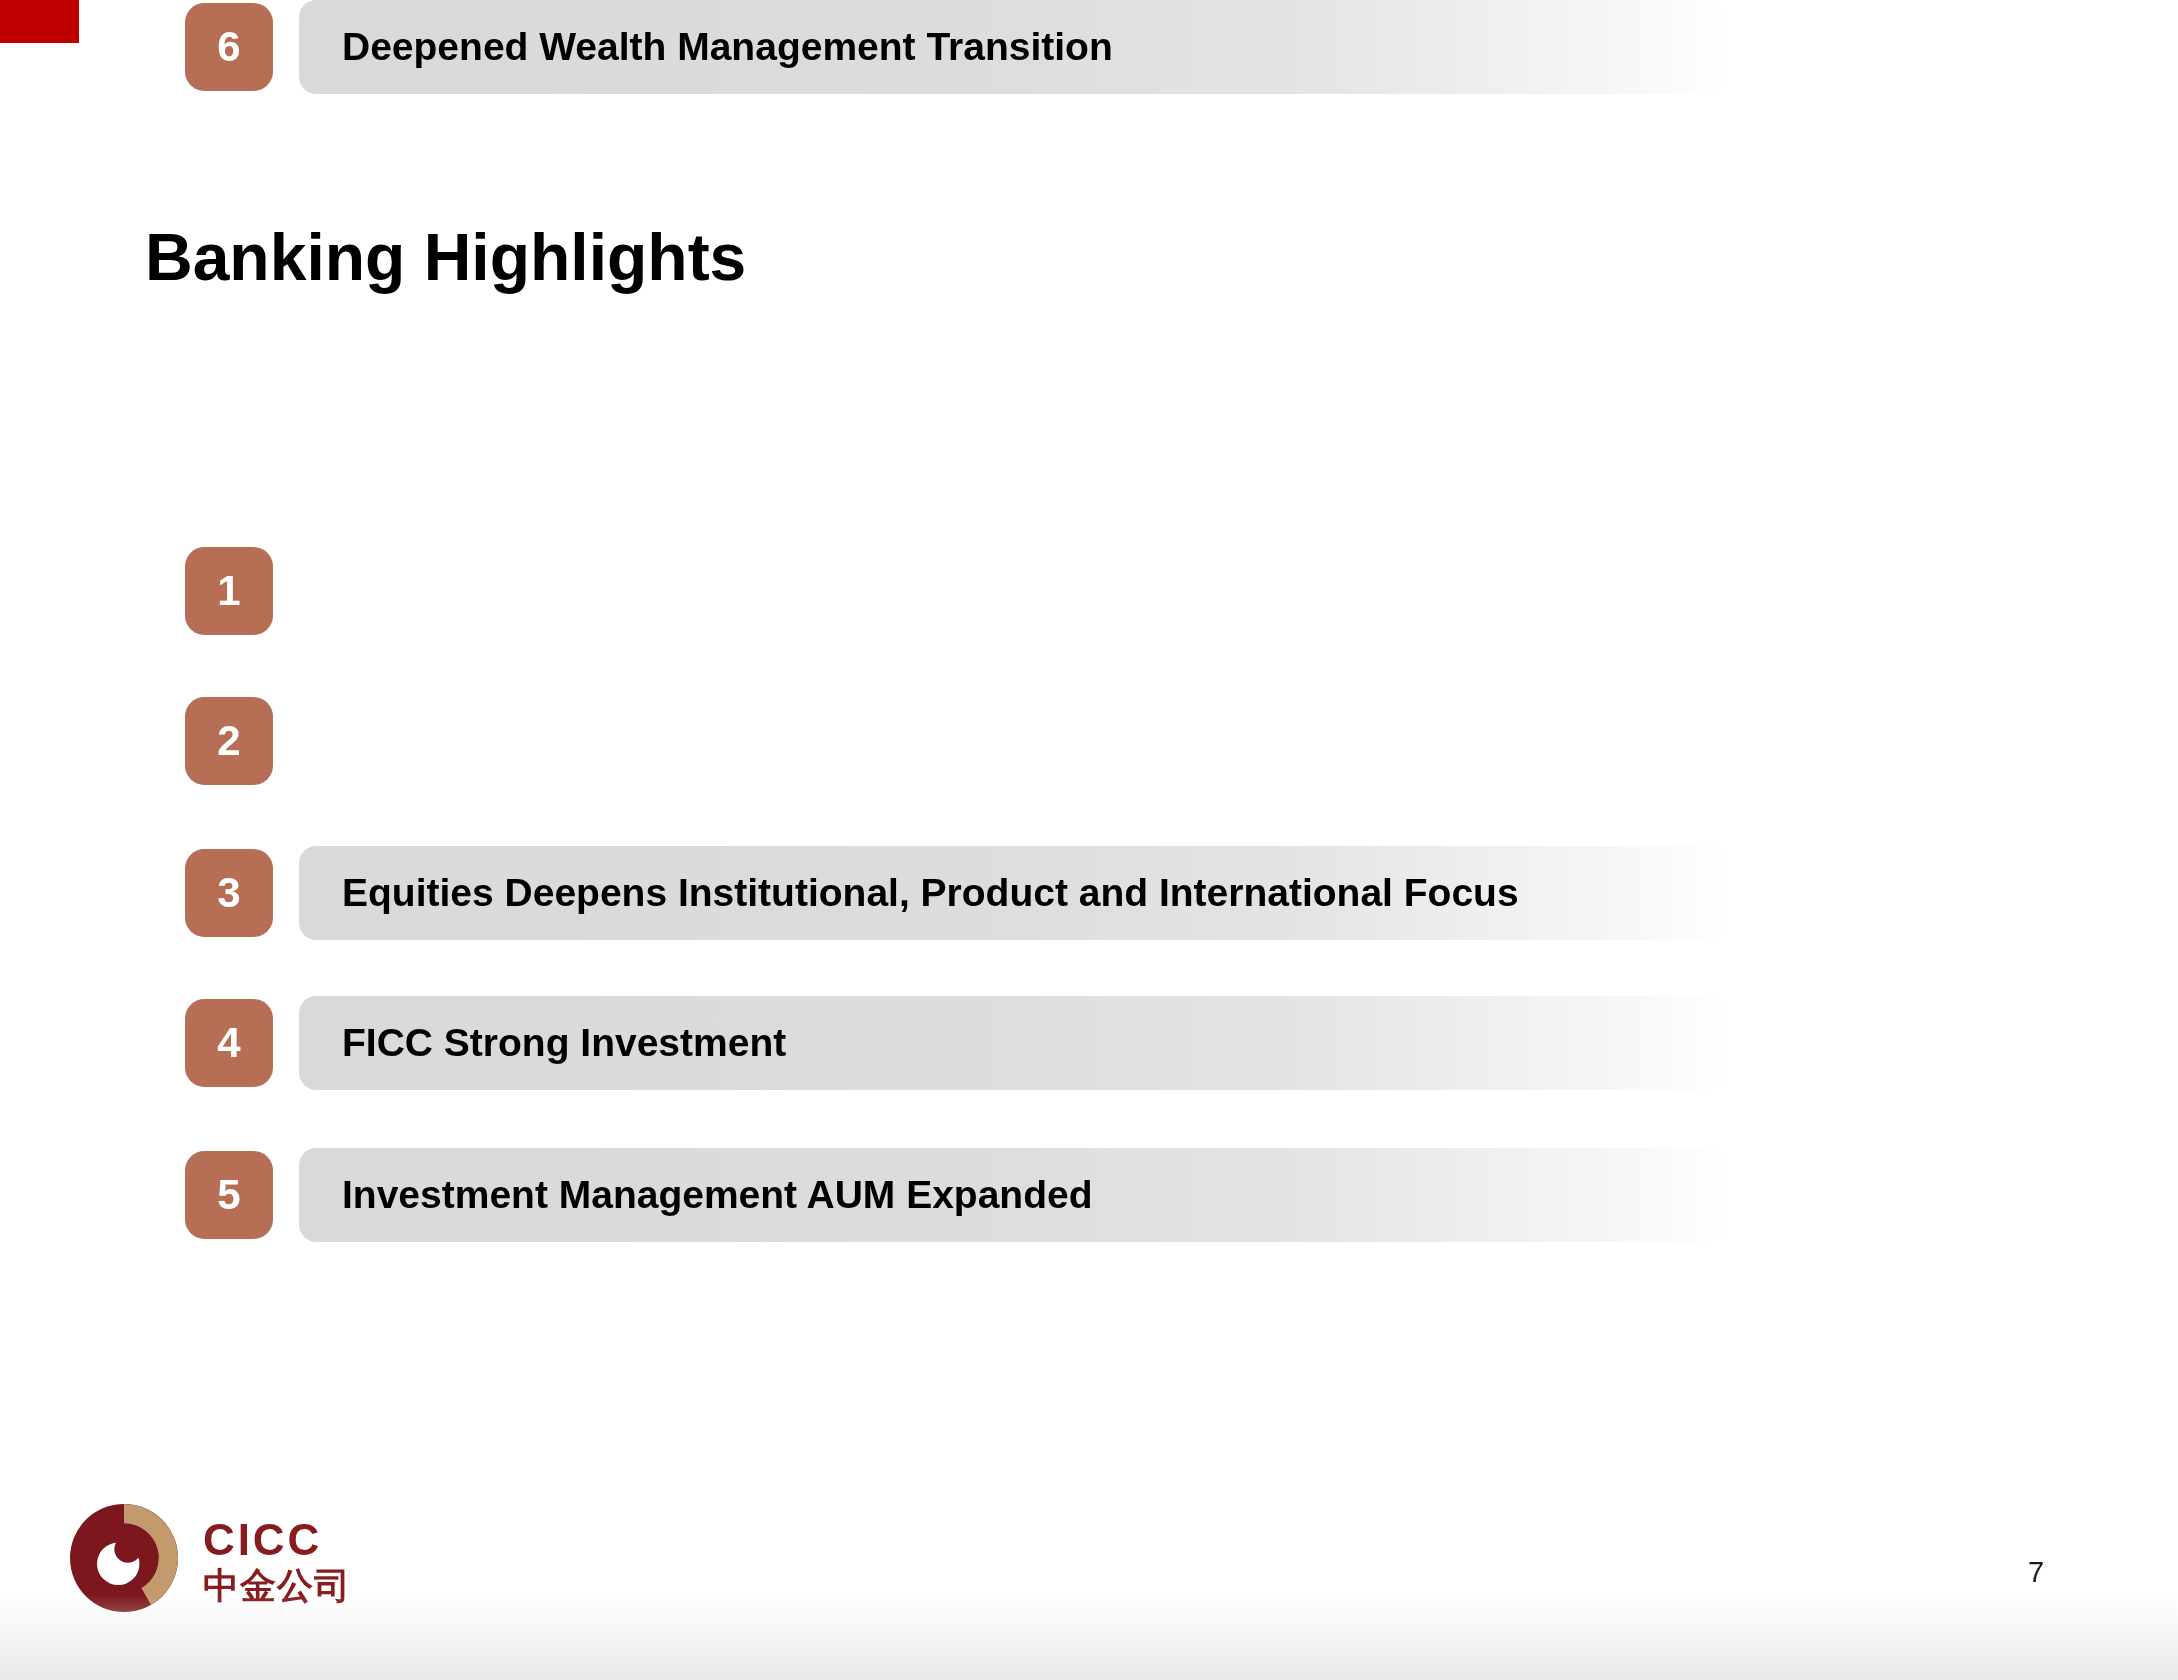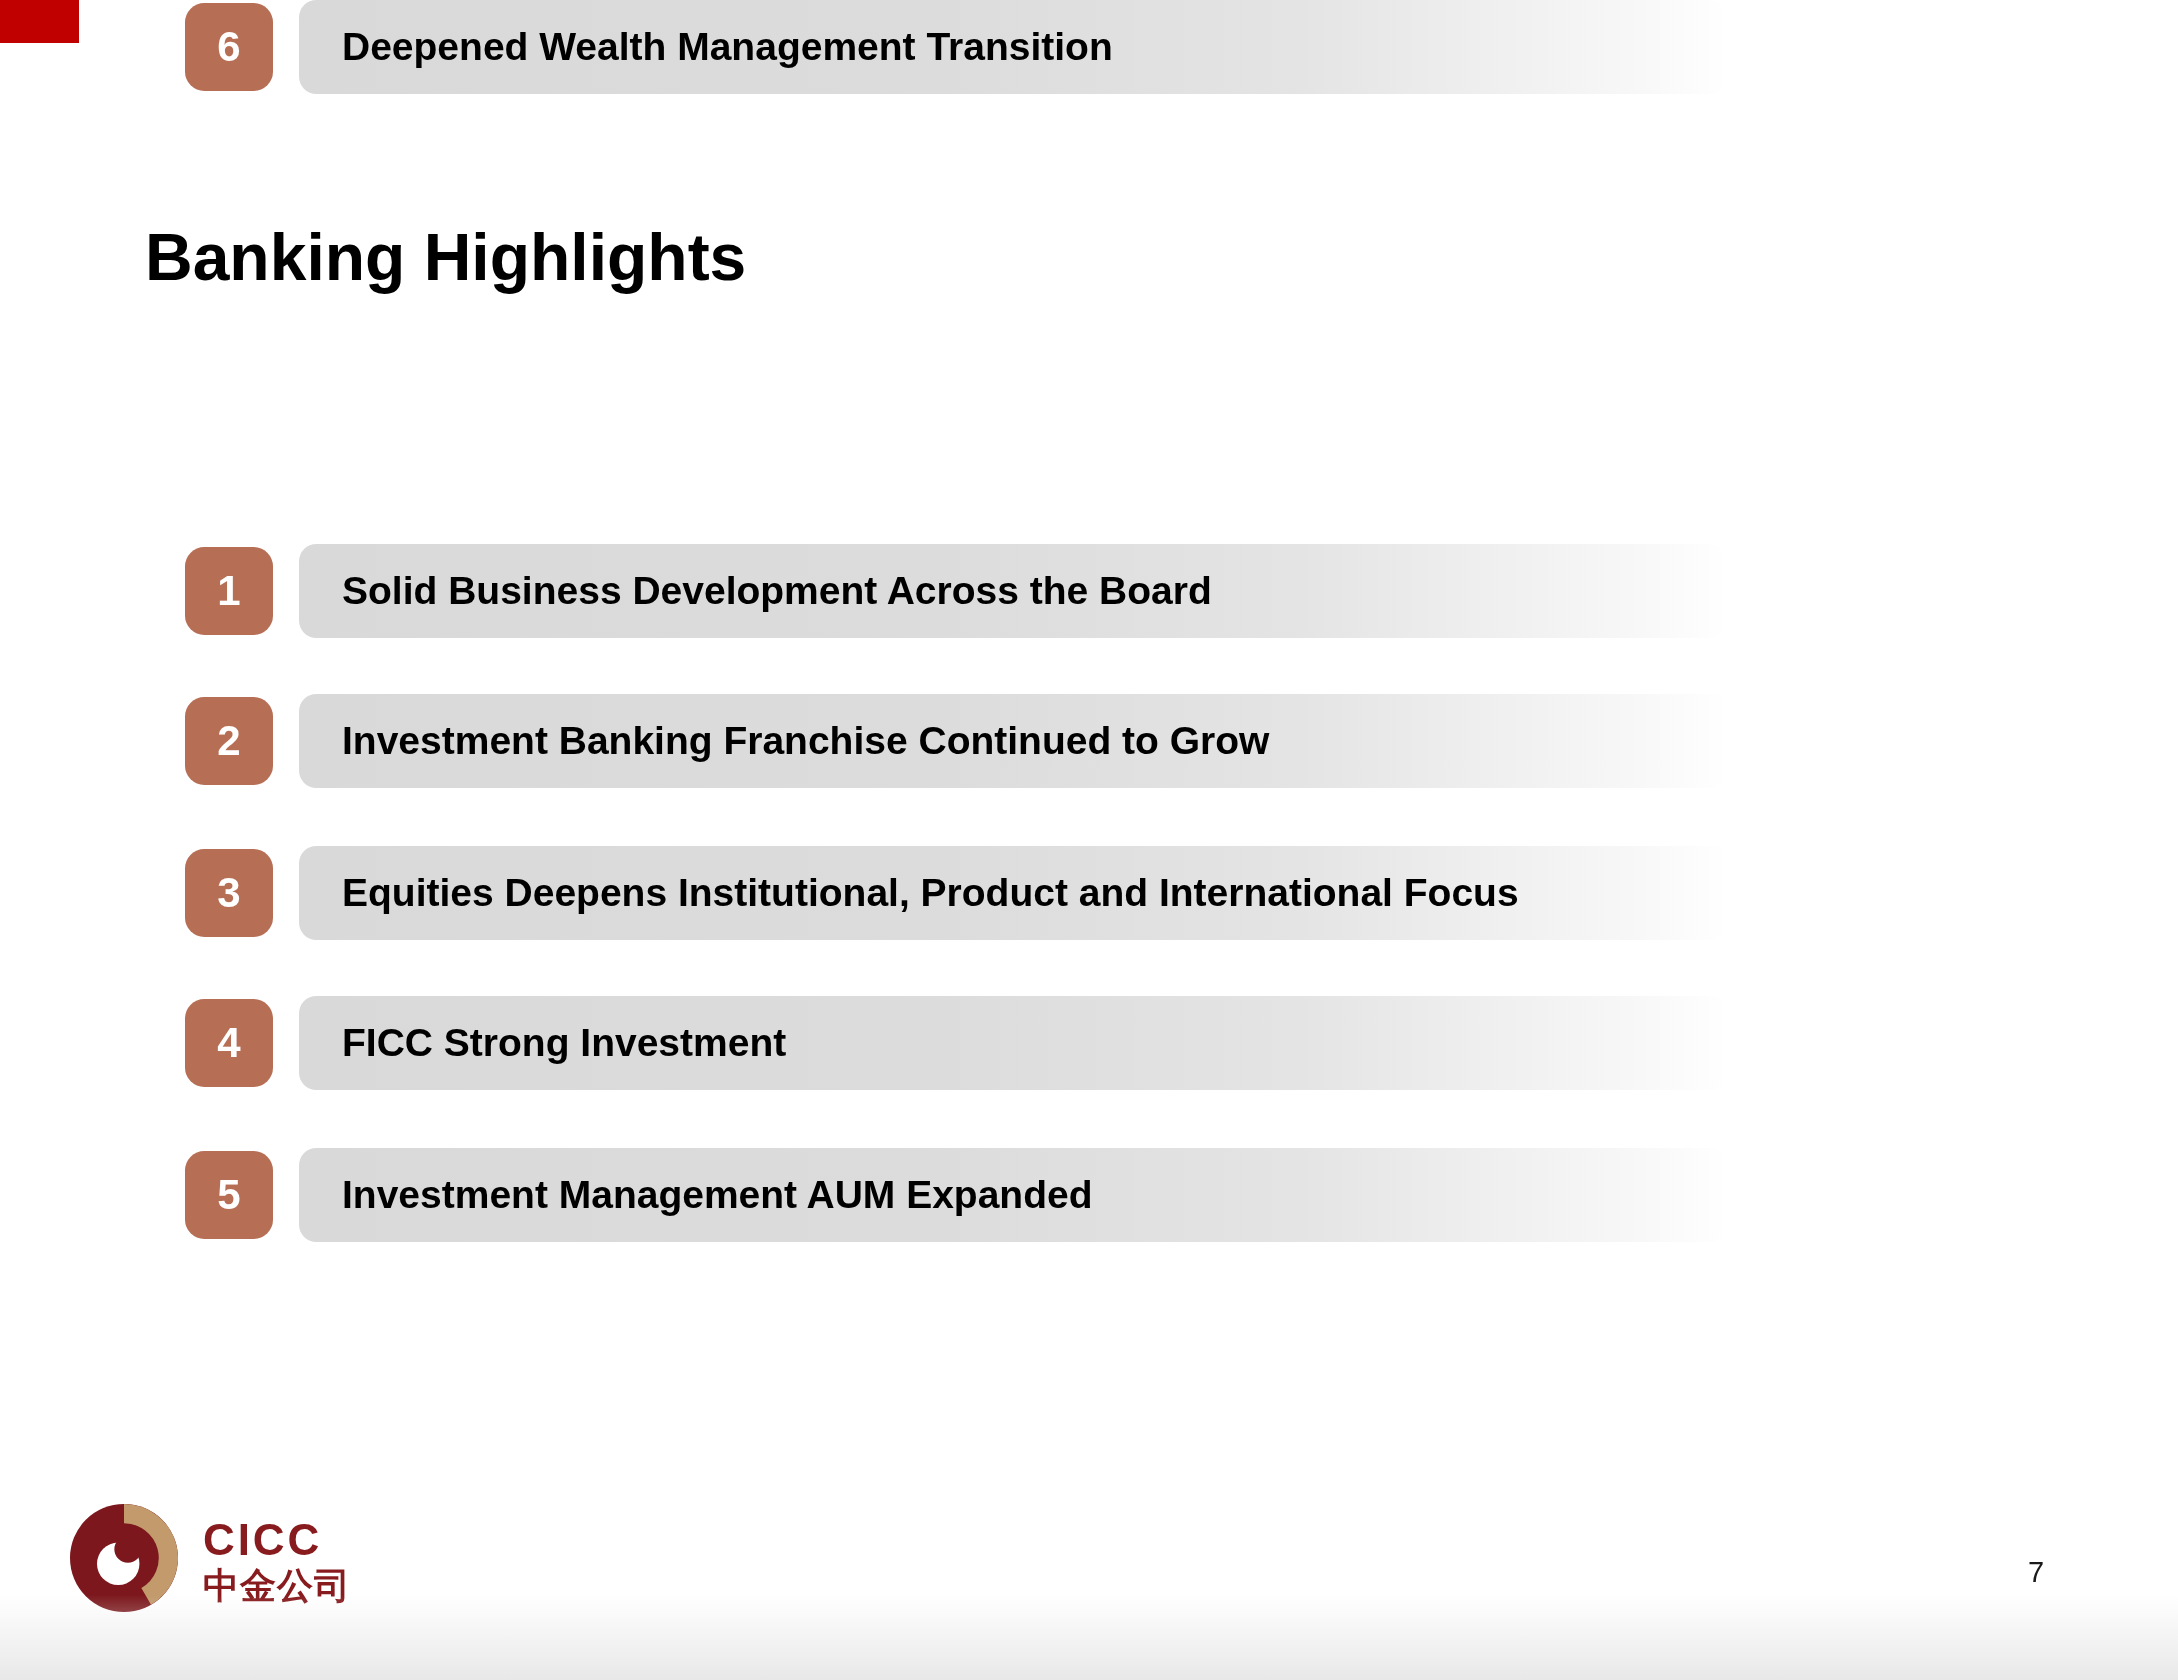--- a/index.html
+++ b/index.html
@@ -73,31 +73,25 @@
 <body>
 
 <div class="corner-mark"></div>
 
 <h1 class="slide-title">Banking Highlights</h1>
 
 <div class="row">
   <div class="tile">
     <span>1</span>
   </div>
-  <div class="bar">
-    <span>Solid Business Development Across the Board</span>
-  </div>
 </div>
 
 <div class="row">
   <div class="tile">
     <span>2</span>
-  </div>
-  <div class="bar">
-    <span>Investment Banking Franchise Continued to Grow</span>
   </div>
 </div>
 
 <div class="row">
   <div class="tile">
     <span>3</span>
   </div>
   <div class="bar">
     <span>Equities Deepens Institutional, Product and International Focus</span>
   </div>

